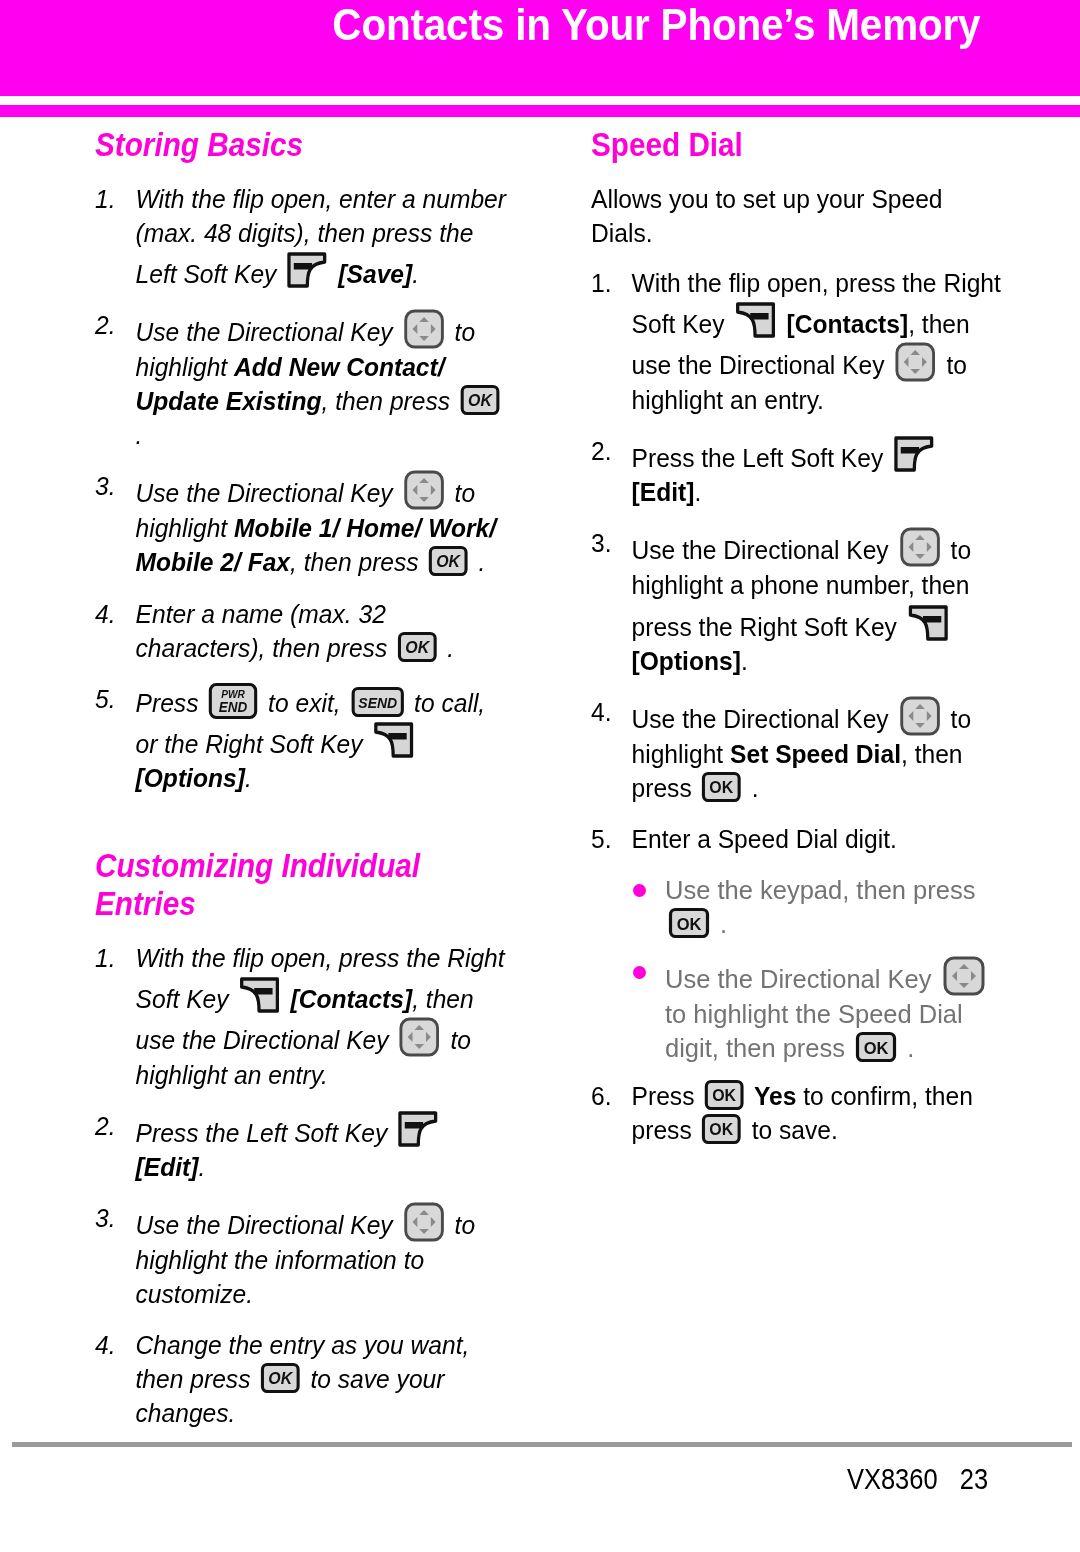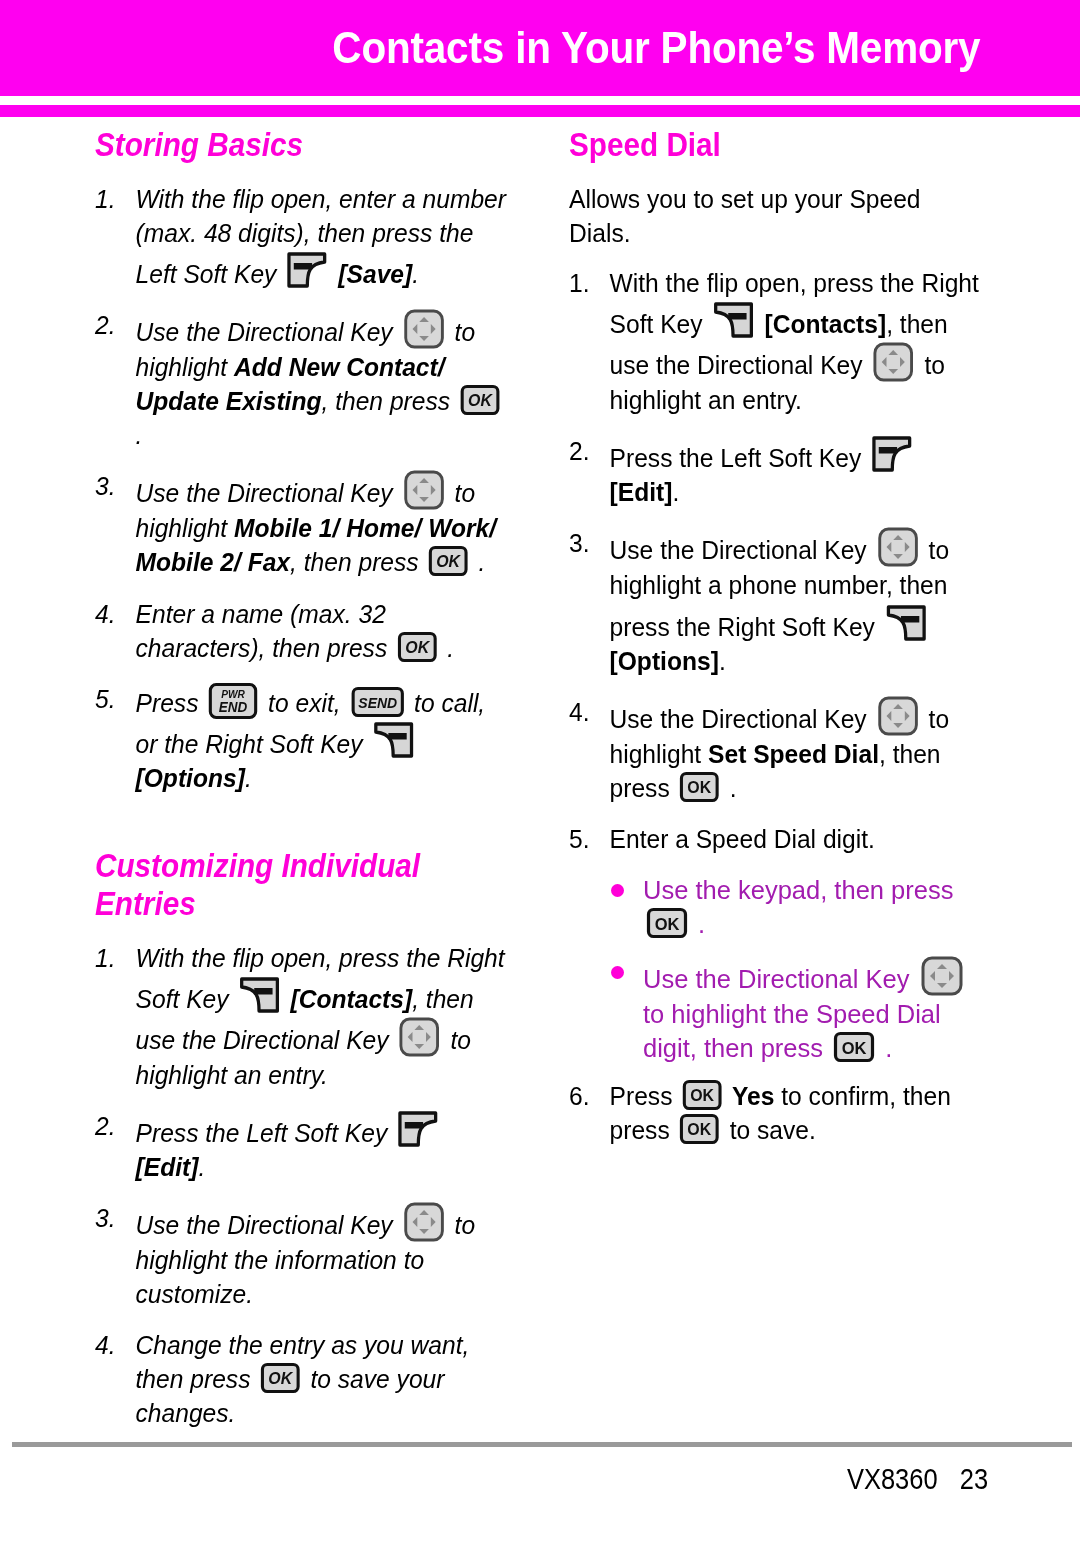--- a/index.html
+++ b/index.html
@@ -16,21 +16,21 @@
   }
 
   
   .header-band {
     position: absolute;
     left: 0; top: 0;
     width: 1080px;
     height: 96px;
     background: #ff00f0;
     display: flex;
-    align-items: center;
+    align-items: flex-start;
     justify-content: flex-end;
     box-sizing: border-box;
     padding-right: 100px;
   }
   .header-title {
     color: #ffffff;
     font-size: 44px;
     font-weight: bold;
     letter-spacing: -0.2px;
     transform: scaleX(0.92);
@@ -49,21 +49,21 @@
   .columns {
     position: absolute;
     left: 0; top: 126px;
     width: 1080px;
   }
   .col {
     position: absolute;
     top: 0;
   }
   .col-left  { left: 95px;  width: 430px; font-style: italic; }
-  .col-right { left: 569px; width: 430px; }
+  .col-right { left: 591px; width: 430px; }
 
   
   h2.section-heading {
     margin: 0 0 18px 0;
     color: #ff00d8;
     font-size: 33px;
     font-weight: bold;
     line-height: 1.16;
     transform: scaleX(0.90);
     transform-origin: left center;
@@ -96,21 +96,21 @@
     top: 0;
     width: 34px;
     text-align: left;
   }
   .sub {
     position: relative;
     padding-left: 36px;
     margin: 14px 16px 14px 38px;
     font-size: 25.5px;
     line-height: 1.335;
-    color: #a21caf;
+    color: #737373;
   }
   .sub .dot {
     position: absolute;
     left: 4px;
     top: 11px;
     width: 13px;
     height: 13px;
     border-radius: 50%;
     background: #ff00d8;
   }

